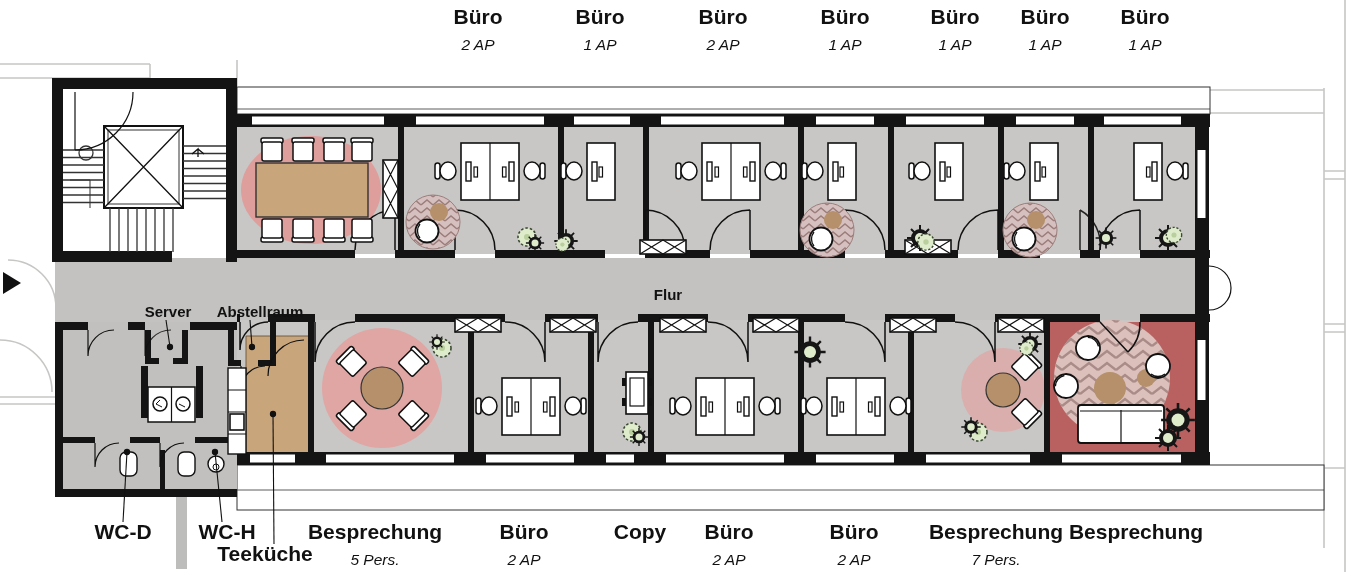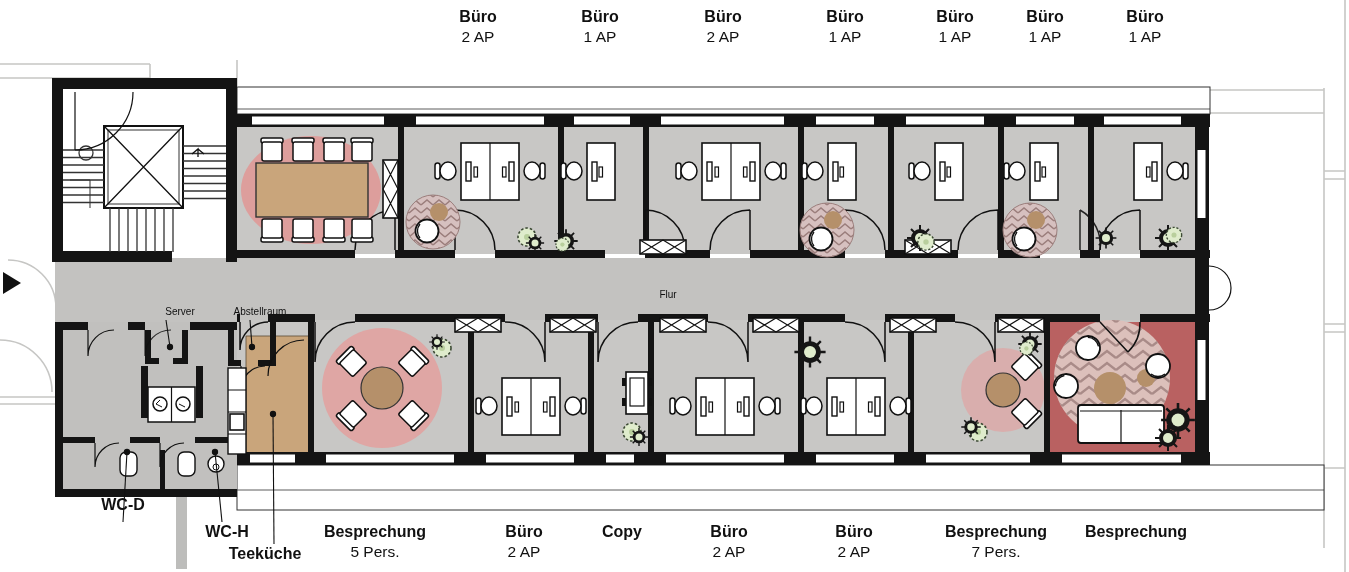--- a/index.html
+++ b/index.html
@@ -1,22 +1,22 @@
 <!DOCTYPE html>
 <html><head>
 <meta charset="utf-8">
 <style>
   html,body{margin:0;padding:0;background:#fff;}
   #stage{position:relative;width:1349px;height:572px;background:#ffffff;overflow:hidden;
          font-family:"Liberation Sans", sans-serif;color:#111;}
   #plan-svg{position:absolute;left:0;top:0;}
   .lbl{position:absolute;transform:translateX(-50%);text-align:center;white-space:nowrap;z-index:6;}
-  .l1{font-size:16px;font-weight:bold;line-height:17px;}
-  .l2{font-size:15.5px;font-weight:normal;line-height:16px;margin-top:4px;}
-  .mid{font-size:10px;font-weight:normal;line-height:15px;}
+  .l1{font-size:21px;font-weight:bold;line-height:17px;}
+  .l2{font-size:15.5px;font-weight:normal;line-height:16px;margin-top:12px;font-style:italic;}
+  .mid{font-size:15px;font-weight:bold;line-height:15px;}
   #watermark{position:absolute;left:430px;top:246px;width:840px;height:96px;z-index:4;
              font-size:104px;font-weight:bold;letter-spacing:26px;line-height:92px;
              color:rgba(255,255,255,0.42);pointer-events:none;user-select:none;}
   #wm-logo{position:absolute;left:-300px;top:-10px;width:0;height:0;
            border-left:90px solid rgba(130,130,130,0.14);
            border-top:55px solid transparent;border-bottom:55px solid transparent;}
 </style>
 </head>
 <body>
 
@@ -457,41 +457,41 @@
 <div class="lbl" style="left:1045px;top:8px">
   <div class="l1">Büro</div>
   <div class="l2">1 AP</div>
 </div>
 <div class="lbl" style="left:1145px;top:8px">
   <div class="l1">Büro</div>
   <div class="l2">1 AP</div>
 </div>
 
 <div class="lbl mid" style="left:668px;top:287px;z-index:6">Flur</div>
-<div class="lbl mid" style="left:180px;top:304px">Server</div>
+<div class="lbl mid" style="left:168px;top:304px">Server</div>
 <div class="lbl mid" style="left:260px;top:304px">Abstellraum</div>
 
-<div class="lbl" style="left:123px;top:496px">
+<div class="lbl" style="left:123px;top:523px">
   <div class="l1">WC-D</div>
 </div>
 <div class="lbl" style="left:227px;top:523px">
   <div class="l1">WC-H</div>
 </div>
 <div class="lbl" style="left:265px;top:545px">
   <div class="l1">Teeküche</div>
 </div>
 <div class="lbl" style="left:375px;top:523px">
   <div class="l1">Besprechung</div>
   <div class="l2">5 Pers.</div>
 </div>
 <div class="lbl" style="left:524px;top:523px">
   <div class="l1">Büro</div>
   <div class="l2">2 AP</div>
 </div>
-<div class="lbl" style="left:622px;top:523px">
+<div class="lbl" style="left:640px;top:523px">
   <div class="l1">Copy</div>
 </div>
 <div class="lbl" style="left:729px;top:523px">
   <div class="l1">Büro</div>
   <div class="l2">2 AP</div>
 </div>
 <div class="lbl" style="left:854px;top:523px">
   <div class="l1">Büro</div>
   <div class="l2">2 AP</div>
 </div>

